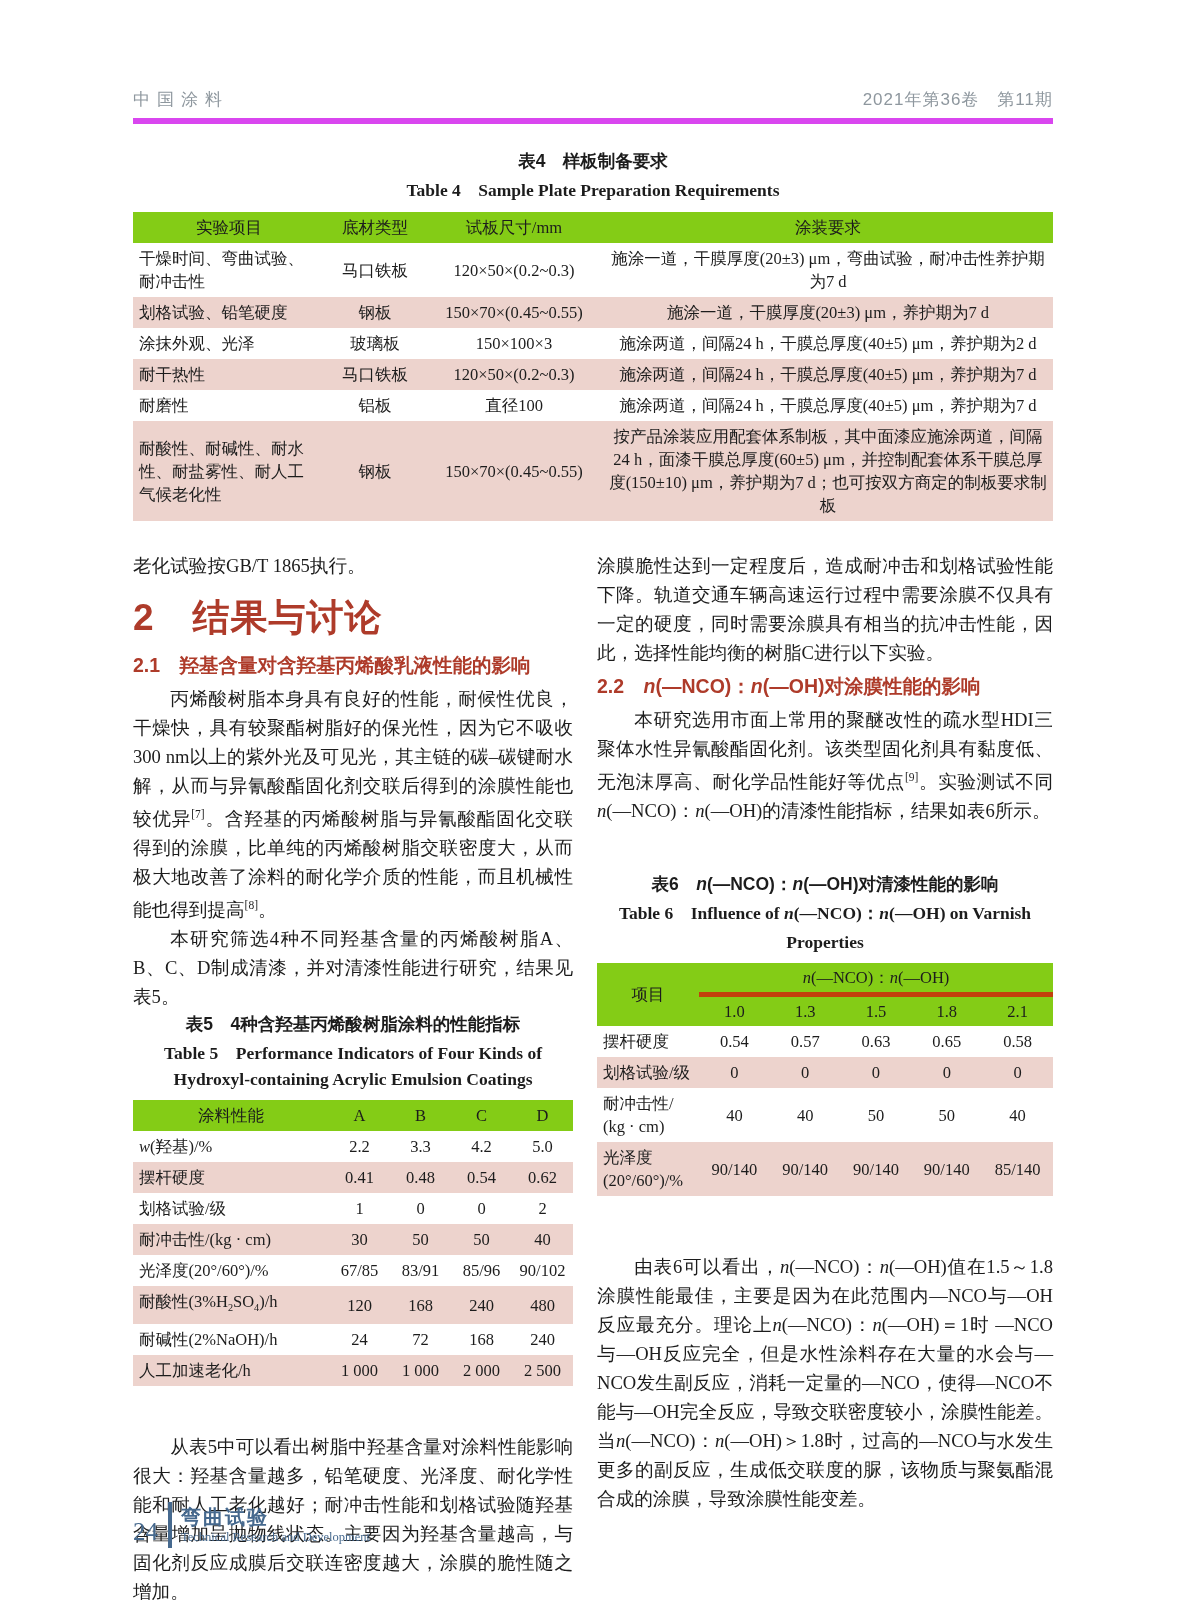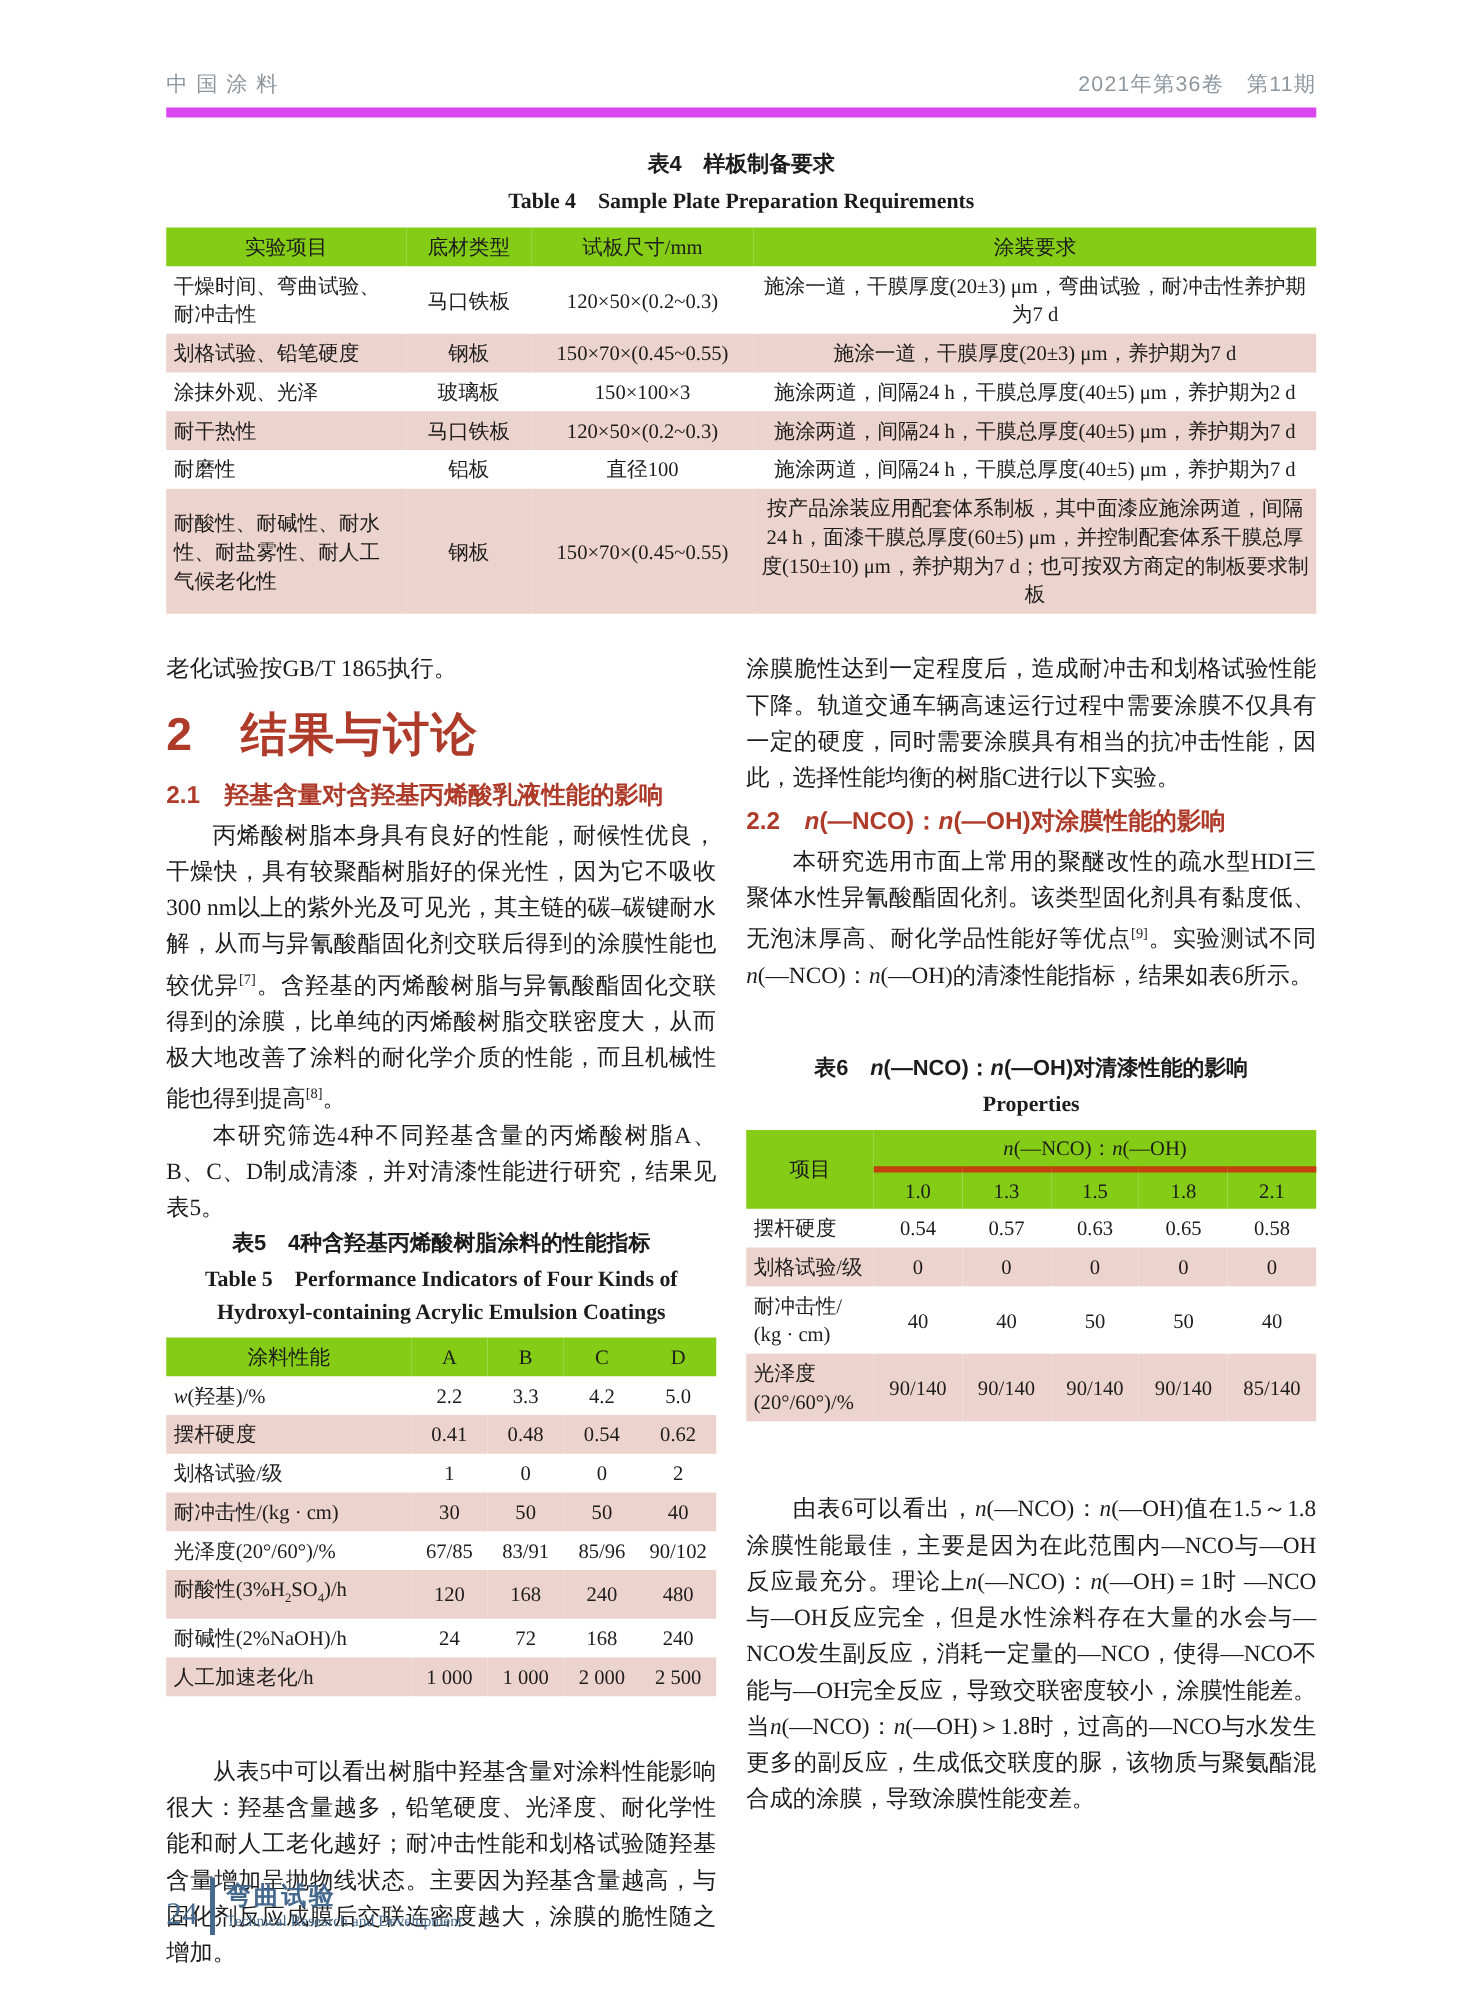--- a/index.html
+++ b/index.html
@@ -4,21 +4,21 @@
 <style>
   html,body { margin:0; padding:0; background:#ffffff; }
   .page {
     position:relative; width:1187px; height:1600px; box-sizing:border-box;
     padding:0 134px 0 133px; background:#ffffff; color:#1c1c1c;
     font-family:"Liberation Serif", serif; overflow:hidden;
   }
   
   .pg-header {
     display:flex; justify-content:space-between; align-items:flex-end;
-    padding-top:56px; padding-bottom:7px; border-bottom:8px solid #d946ef;
+    padding-top:88px; padding-bottom:7px; border-bottom:6px solid #d946ef;
     font-family:"Liberation Sans", sans-serif; color:#8e979e; font-size:17px;
   }
   .journal-name { letter-spacing:7px; }
   .issue-info { letter-spacing:1px; }
   
   .tbl-titles { text-align:center; }
   .t4-titles { margin-top:24px; }
   .tbl-title-zh { font-family:"Liberation Sans", sans-serif; font-weight:bold; font-size:17.5px; line-height:26px; }
   .tbl-title-en { font-family:"Liberation Serif", serif; font-weight:bold; font-size:17.5px; line-height:26px; margin-top:3px; }
   
@@ -223,20 +223,21 @@
       <p class="after-tbl5">从表5中可以看出树脂中羟基含量对涂料性能影响很大：羟基含量越多，铅笔硬度、光泽度、耐化学性能和耐人工老化越好；耐冲击性能和划格试验随羟基含量增加呈抛物线状态。主要因为羟基含量越高，与固化剂反应成膜后交联连密度越大，涂膜的脆性随之增加。</p>
     </div>
 
     <div class="col-right">
       <p class="noindent">涂膜脆性达到一定程度后，造成耐冲击和划格试验性能下降。轨道交通车辆高速运行过程中需要涂膜不仅具有一定的硬度，同时需要涂膜具有相当的抗冲击性能，因此，选择性能均衡的树脂C进行以下实验。</p>
       <h3 class="sec">2.2　<i>n</i>(—NCO)：<i>n</i>(—OH)对涂膜性能的影响</h3>
       <p>本研究选用市面上常用的聚醚改性的疏水型HDI三聚体水性异氰酸酯固化剂。该类型固化剂具有黏度低、无泡沫厚高、耐化学品性能好等优点<sup>[9]</sup>。实验测试不同<i>n</i>(—NCO)：<i>n</i>(—OH)的清漆性能指标，结果如表6所示。</p>
 
       <div class="tbl-titles t6-titles">
         <div class="tbl-title-zh">表6　<i>n</i>(—NCO)：<i>n</i>(—OH)对清漆性能的影响</div>
+        <div class="tbl-title-en">Table 6　Influence of <i>n</i>(—NCO)：<i>n</i>(—OH) on Varnish</div>
         <div class="tbl-title-en">Properties</div>
       </div>
 
       <table class="tbl t6">
         <colgroup>
             <col style="width:102px">
             <col>
             <col>
             <col>
             <col>

